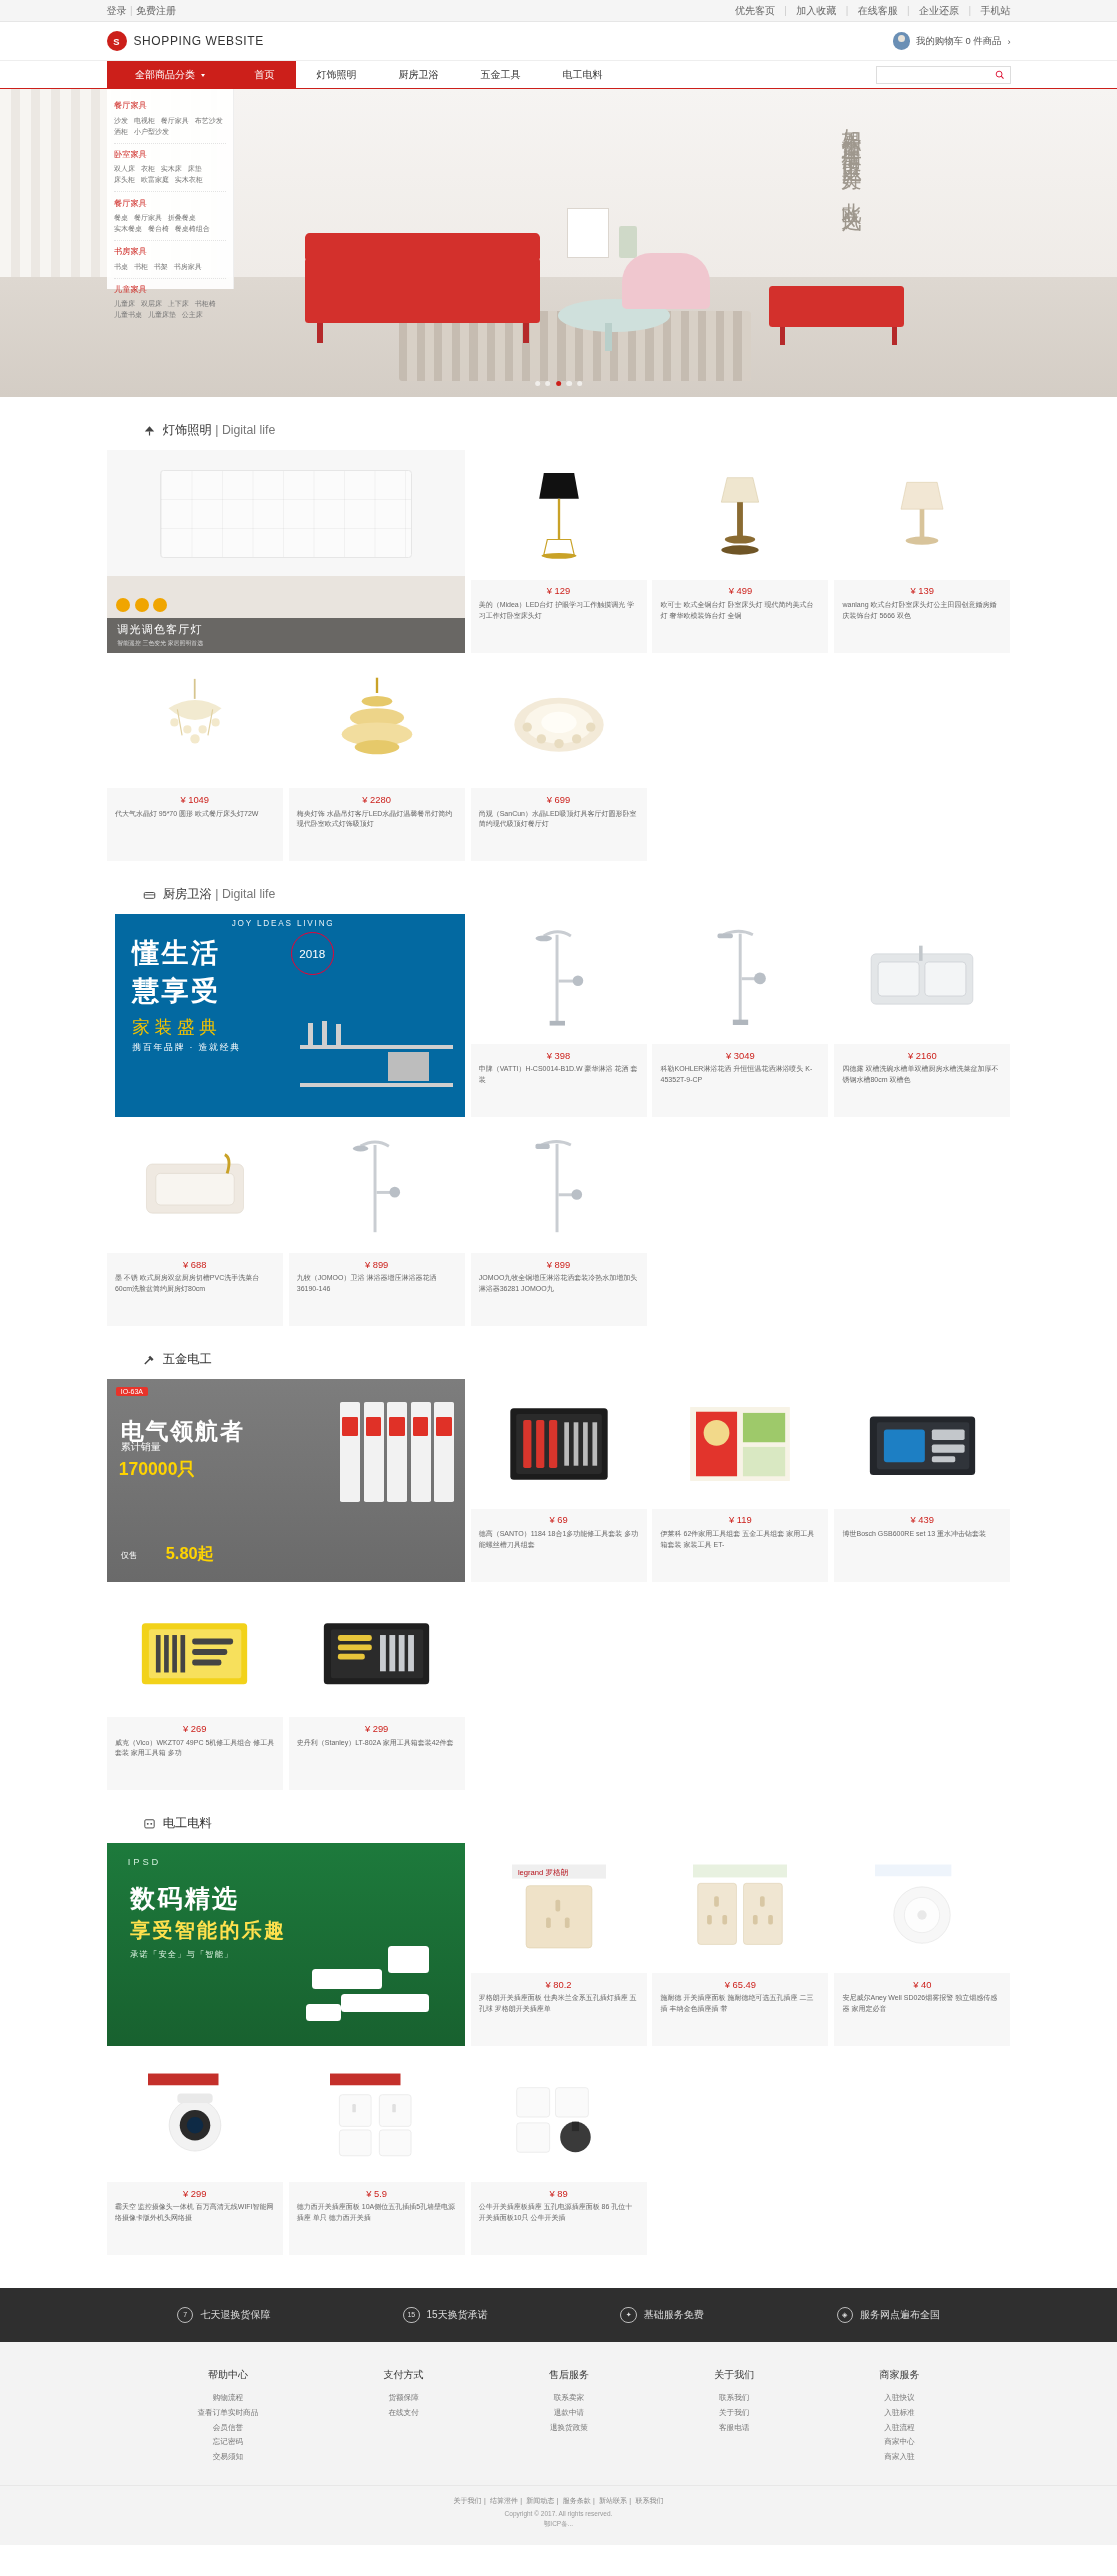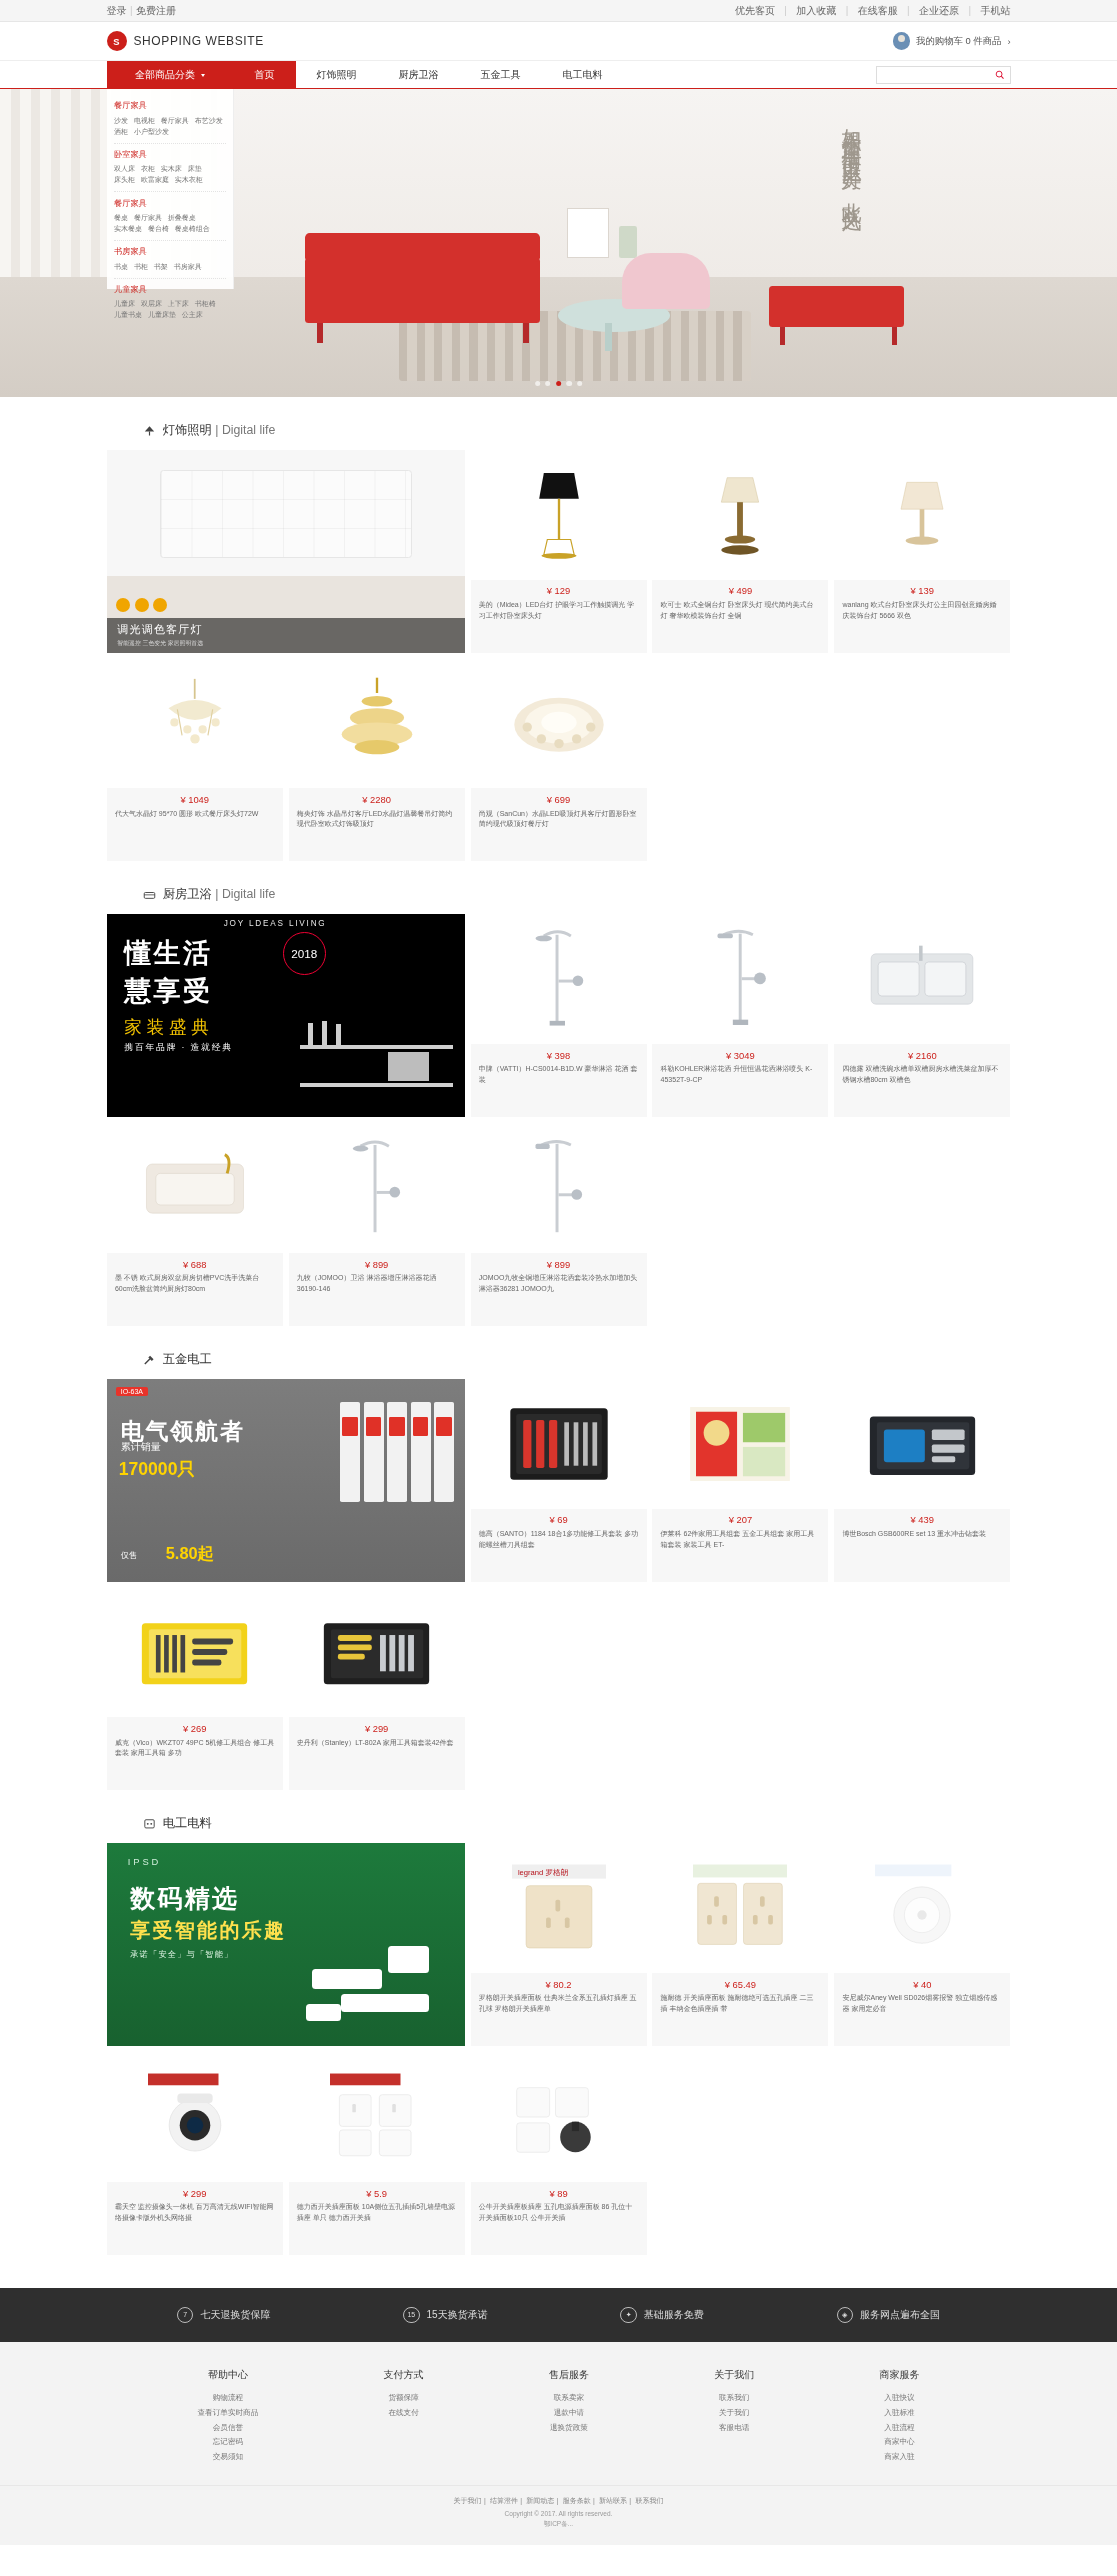--- a/index.html
+++ b/index.html
@@ -138,21 +138,21 @@
   .pm-lamp .room { position:absolute; inset:0; background:linear-gradient(180deg,#f7f7f7 0 62%,#e9e4de 62% 100%); }
   .pm-lamp .ceiling { position:absolute; left:53px; top:20px; width:252px; height:88px; background:#fbfbfb; border:1.2px solid #e6e6e6; border-radius:3.5px;
     background-image:linear-gradient(0deg,rgba(0,0,0,.04) 0.6px,transparent 0.6px),linear-gradient(90deg,rgba(0,0,0,.04) 0.6px,transparent 0.6px);
     background-size:30.5px 29px; }
   .pm-lamp .bar { position:absolute; left:0; bottom:0; width:100%; height:35px; background:rgba(0,0,0,.55); color:#fff; display:flex; flex-direction:column; justify-content:center; padding-left:10.6px; }
   .pm-lamp .bar .t1 { font-size: 11px; letter-spacing:1.2px; }
   .pm-lamp .bar .t2 { font-size: 5.9px; color:#ddd; margin-top:2.3px; }
   .pm-lamp .badges { position:absolute; left:9.4px; bottom:41px; display:flex; gap:4.7px; }
   .pm-lamp .badges i { width:14px;height:14px;border-radius:50%;background:#f0a500;display:block; }
 
-  .pm-kitchen { background: #000000; }
+  .pm-kitchen { background: #0369a1; margin-left: 8px; }
   .pm-kitchen .k1 { position:absolute; left:17.6px; top:21px; color:#fff; font-size:27px; font-weight:bold; letter-spacing:2.3px; }
   .pm-kitchen .k2 { position:absolute; left:17.6px; top:59px; color:#fff; font-size:27px; font-weight:bold; letter-spacing:2.3px; }
   .pm-kitchen .k3 { position:absolute; left:17.6px; top:101px; color:#f2c200; font-size:17.6px; letter-spacing:4.7px; }
   .pm-kitchen .k4 { position:absolute; left:17.6px; top:128px; color:#fff; font-size:8.8px; letter-spacing:1.8px; }
   .pm-kitchen .ktop { position:absolute; left:117px; top:4.7px; color:#fff; font-size:8.2px; letter-spacing:1.8px; opacity:.9;}
   .pm-kitchen .kstamp { position:absolute; left:176px; top:17.6px; width:43px;height:43px;border:1.8px solid #e03;border-radius:50%; color:#fff; display:flex;align-items:center;justify-content:center;font-size:11.7px;}
   .pm-kitchen .shelf { position:absolute; right:11.7px; bottom:10.6px; width:153px; height:88px; }
   .pm-kitchen .shelf i { position:absolute; background:#cfcfcf; }
 
   .pm-elec { background: linear-gradient(180deg,#7d7d7d,#6a6a6a); }
@@ -637,21 +637,21 @@
       <div class="card">
         <div class="thumb">
           <svg width="112" height="88" viewBox="0 0 190 150">
               <rect x="10" y="12" width="170" height="126" fill="#f7f3e6"></rect>
               <rect x="20" y="20" width="70" height="110" fill="#e2342c"></rect>
               <circle cx="55" cy="56" r="22" fill="#f2d98a"></circle>
               <rect x="100" y="22" width="72" height="50" fill="#9ec96a"></rect>
               <rect x="100" y="80" width="72" height="50" fill="#d9e8c2"></rect>
             </svg>
         </div>
-        <div class="price">¥ 207</div>
+        <div class="price">¥ 119</div>
         <div class="desc">伊莱科 62件家用工具组套 五金工具组套 家用工具箱套装 家装工具 ET-</div>
       </div>
 
 
       <div class="card">
         <div class="thumb">
           <svg width="117" height="88" viewBox="0 0 200 150">
               <rect x="10" y="28" width="180" height="100" rx="6" fill="#23262b"></rect>
               <rect x="22" y="38" width="158" height="80" rx="4" fill="#30343a"></rect>
               <rect x="34" y="50" width="70" height="56" rx="5" fill="#1d7fc4"></rect>

